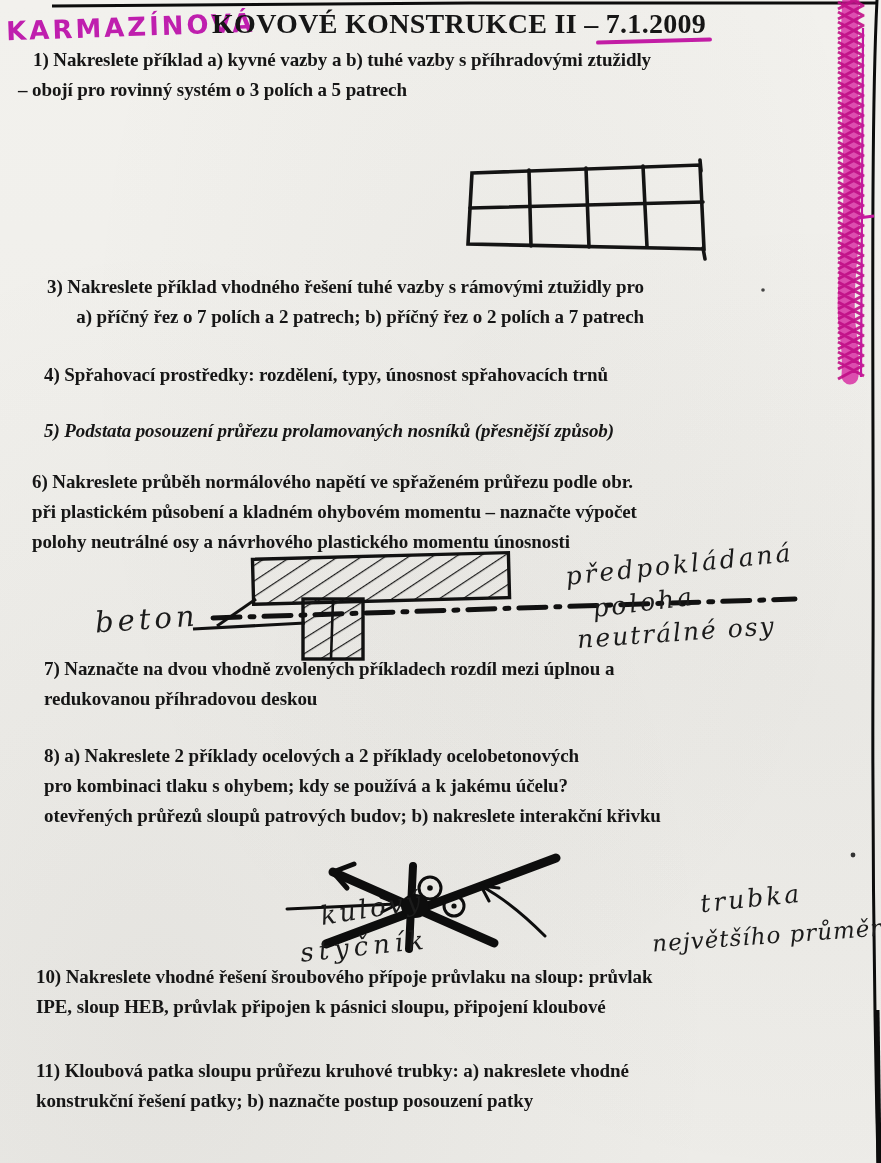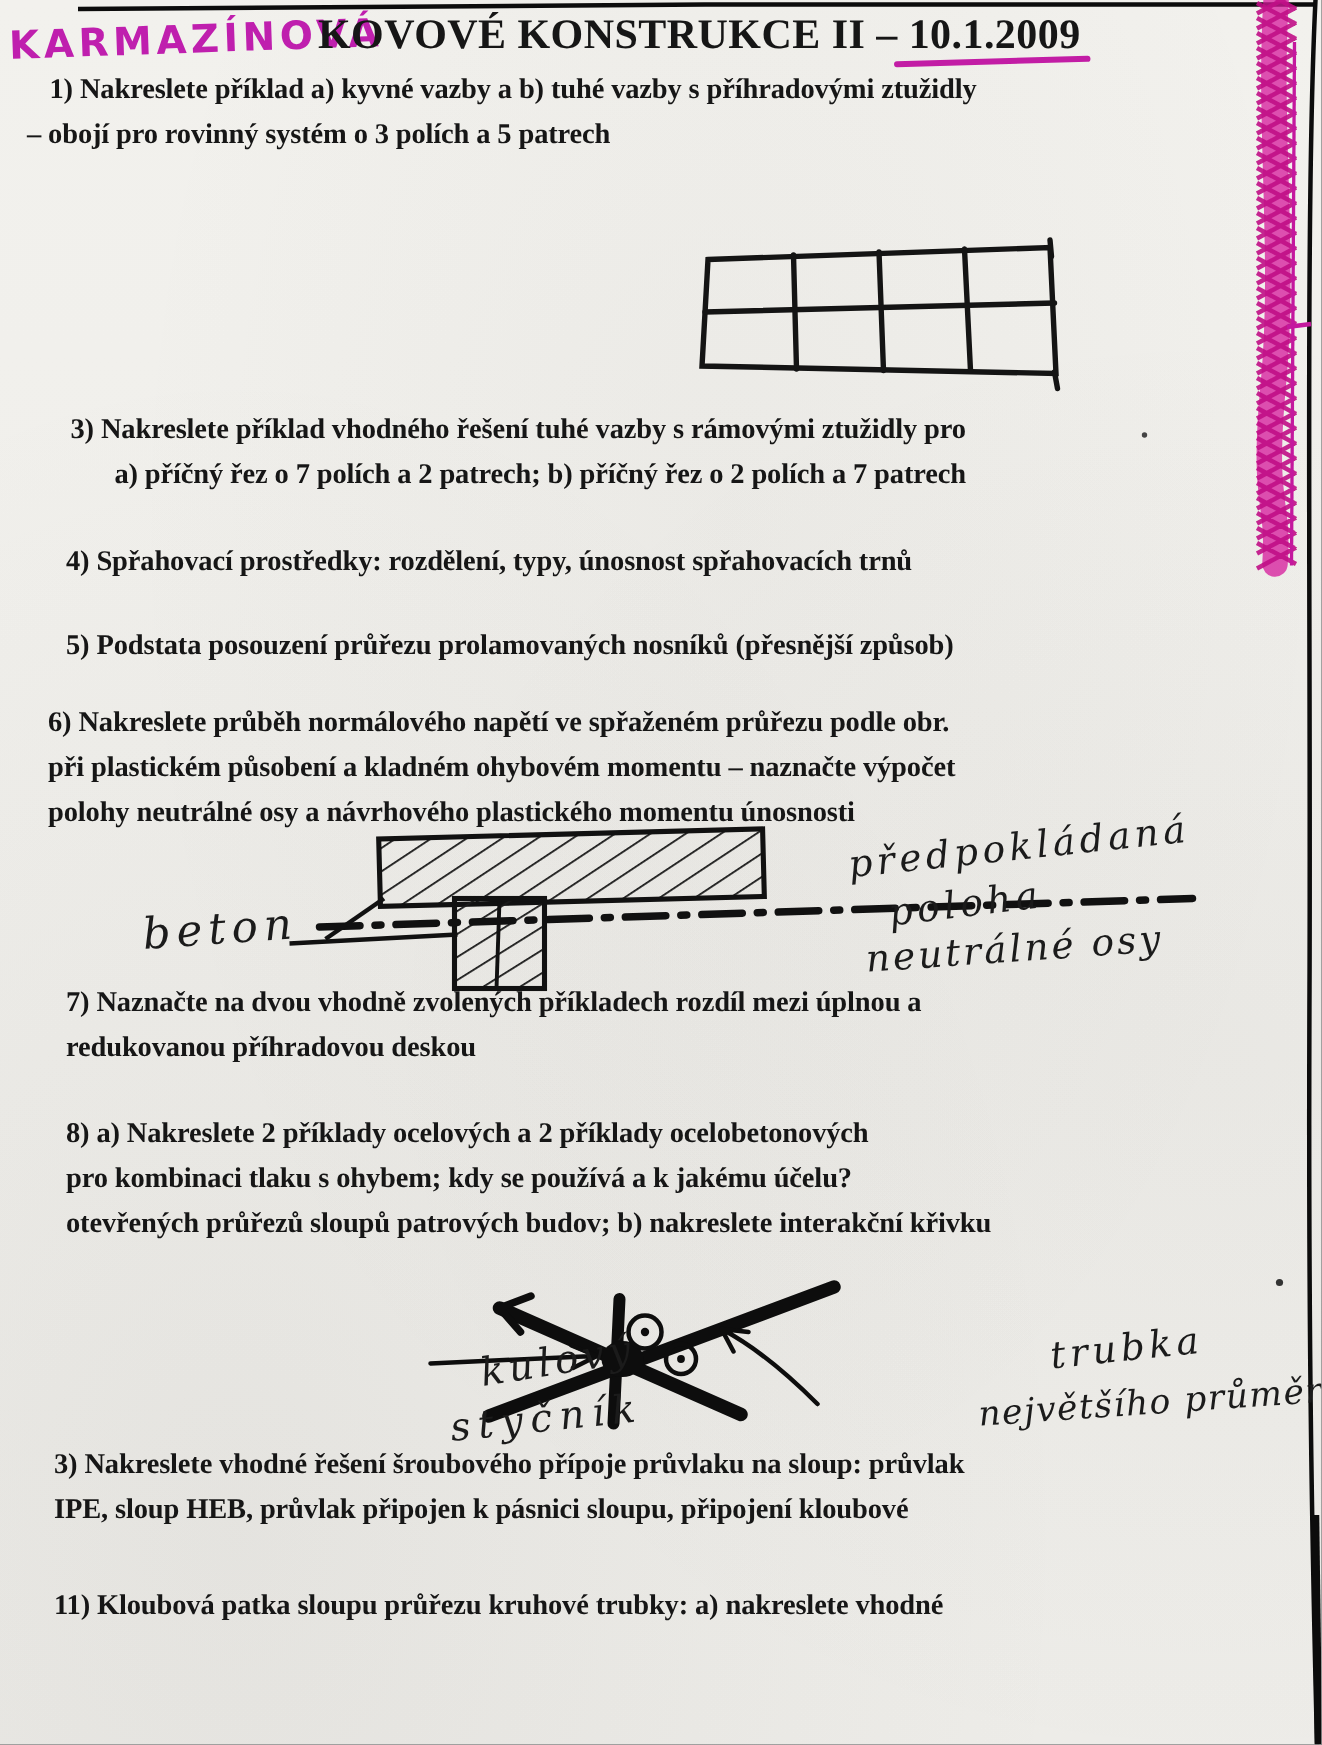--- a/index.html
+++ b/index.html
@@ -105,38 +105,38 @@
       <circle cx="430" cy="888" r="11" stroke-width="3"></circle>
       <circle cx="430" cy="888" r="2.8" fill="#0d0d0d" stroke="none"></circle>
       <circle cx="454" cy="906" r="10" stroke-width="3"></circle>
       <circle cx="454" cy="906" r="2.6" fill="#0d0d0d" stroke="none"></circle>
       <path d="M287 909 L396 904 M381 897 L398 904 L382 912" stroke-width="3"></path>
       <path d="M545 936 C 522 913, 502 897, 481 886 M481 886 L499 888 M481 886 L489 901" stroke-width="3"></path>
     </g>
   </svg>
 
   <div class="hand-name">KARMAZÍNOVÁ</div>
-  <div class="title"><span>KOVOVÉ KONSTRUKCE II</span><span> – </span><span class="date-wrap"><span>10.1.2009</span><span class="date-underline"></span></span></div>
+  <div class="title"><span>KOVOVÉ KONSTRUKCE II</span><span> – </span><span class="date-wrap"><span>7.1.2009</span><span class="date-underline"></span></span></div>
 
   <div class="q" style="left:18px; top:45px;">
     <div class="line indent-15">1) Nakreslete příklad a) kyvné vazby a b) tuhé vazby s příhradovými ztužidly</div>
     <div class="line">– obojí pro rovinný systém o 3 polích a 5 patrech</div>
   </div>
 
 
   <div class="q" style="left:47px; top:272px;">
     <div class="line">3) Nakreslete příklad vhodného řešení tuhé vazby s rámovými ztužidly pro</div>
     <div class="line indent-28">a) příčný řez o 7 polích a 2 patrech; b) příčný řez o 2 polích a 7 patrech</div>
   </div>
 
   <div class="q" style="left:44px; top:360px;">
     <div class="line">4) Spřahovací prostředky: rozdělení, typy, únosnost spřahovacích trnů</div>
   </div>
 
-  <div class="q" style="left:44px; top:416px;">
+  <div class="q" style="left:44px; top:416px;font-style:italic;">
     <div class="line">5) Podstata posouzení průřezu prolamovaných nosníků (přesnější způsob)</div>
   </div>
 
   <div class="q" style="left:32px; top:467px;">
     <div class="line">6) Nakreslete průběh normálového napětí ve spřaženém průřezu podle obr.</div>
     <div class="line">při plastickém působení a kladném ohybovém momentu – naznačte výpočet</div>
     <div class="line">polohy neutrálné osy a návrhového plastického momentu únosnosti</div>
   </div>
 
   <div class="q" style="left:44px; top:654px;">
@@ -145,26 +145,27 @@
   </div>
 
   <div class="q" style="left:44px; top:741px;">
     <div class="line">8) a) Nakreslete 2 příklady ocelových a 2 příklady ocelobetonových</div>
     <div class="line">pro kombinaci tlaku s ohybem; kdy se používá a k jakému účelu?</div>
     <div class="line">otevřených průřezů sloupů patrových budov; b) nakreslete interakční křivku</div>
   </div>
 
 
   <div class="q" style="left:36px; top:962px;">
-    <div class="line">3) Nakreslete vhodné řešení šroubového přípoje průvlaku na sloup: průvlak</div>
+    <div class="line">10) Nakreslete vhodné řešení šroubového přípoje průvlaku na sloup: průvlak</div>
     <div class="line">IPE, sloup HEB, průvlak připojen k pásnici sloupu, připojení kloubové</div>
   </div>
 
   <div class="q" style="left:36px; top:1056px;">
     <div class="line">11) Kloubová patka sloupu průřezu kruhové trubky: a) nakreslete vhodné</div>
+    <div class="line">konstrukční řešení patky; b) naznačte postup posouzení patky</div>
   </div>
 
   <div class="hand hand-beton">beton</div>
   <div class="hand hand-note1">předpokládaná</div>
   <div class="hand hand-note2">poloha</div>
   <div class="hand hand-note3">neutrálné osy</div>
 
   <div class="hand hand-kulovy">kulový</div>
   <div class="hand hand-stycnik">styčník</div>
   <div class="hand hand-trubka">trubka</div>

